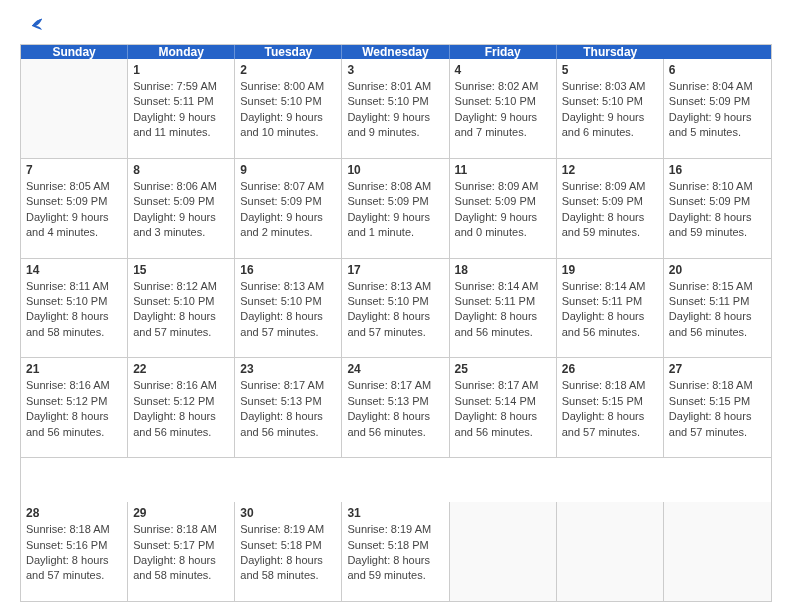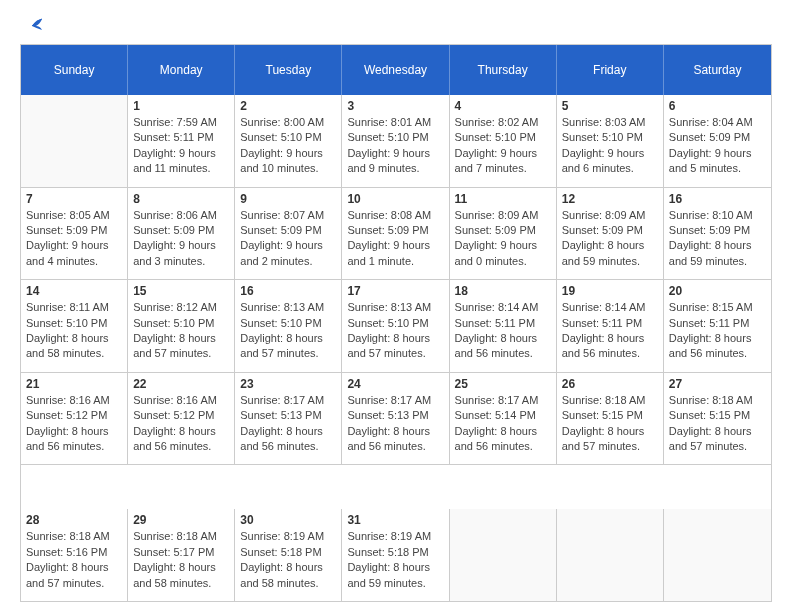--- a/index.html
+++ b/index.html
@@ -48,23 +48,23 @@
       border: 1px solid #ccc;
     }
     .cal-header-row {
       display: grid;
       grid-template-columns: repeat(7, 1fr);
       background: #2563c8;
     }
     .cal-header-cell {
       color: #fff;
       font-size: 12px;
-      font-weight: normal;
+      font-weight: bold;
       text-align: center;
-      padding: 18px 2px;
+      padding: 0 2px;
       border-right: 1px solid rgba(255,255,255,0.3);
     }
     .cal-header-cell:last-child { border-right: none; }
     .cal-body {
       flex: 1;
       display: flex;
       flex-direction: column;
     }
     .cal-week {
       display: grid;
@@ -117,23 +117,22 @@
       <div class="calendar-subtitle"></div>
     </div>
   </div>
 
   <div class="calendar">
     <div class="cal-header-row">
     <div class="cal-header-cell">Sunday</div>
         <div class="cal-header-cell">Monday</div>
         <div class="cal-header-cell">Tuesday</div>
         <div class="cal-header-cell">Wednesday</div>
+        <div class="cal-header-cell">Friday</div>
         <div class="cal-header-cell">Thursday</div>
-        <div class="cal-header-cell">Friday</div>
-        <div class="cal-header-cell">Saturday</div>
       </div>
     <div class="cal-body">
     <div class="cal-week">
           <div class="cal-cell empty"></div>
           <div class="cal-cell">
             <div class="day-num">1</div>
             <div class="cell-info">Sunrise: 7:59 AM<br>Sunset: 5:11 PM<br>Daylight: 9 hours and 11 minutes.</div>
           </div>
           <div class="cal-cell">
             <div class="day-num">2</div>

